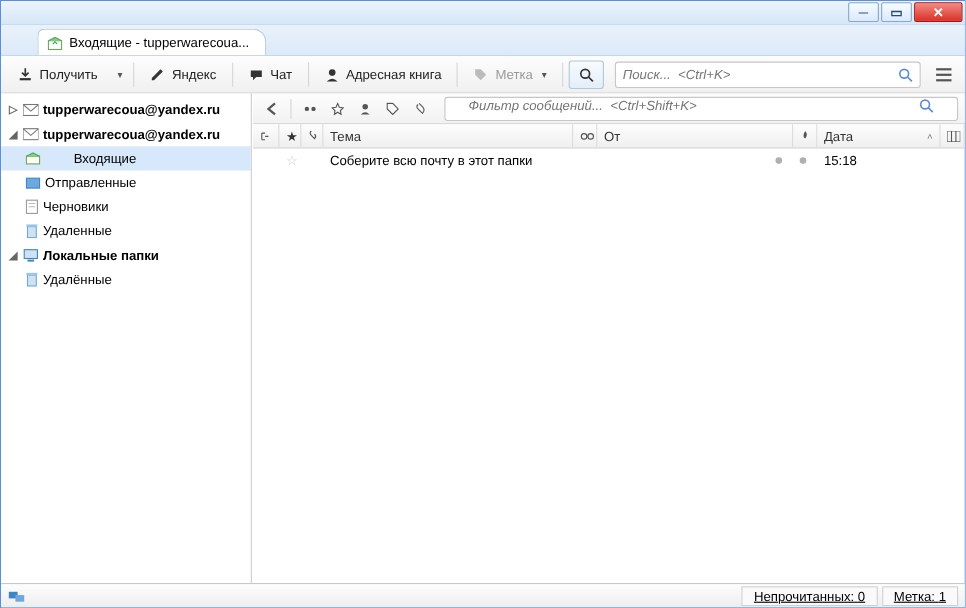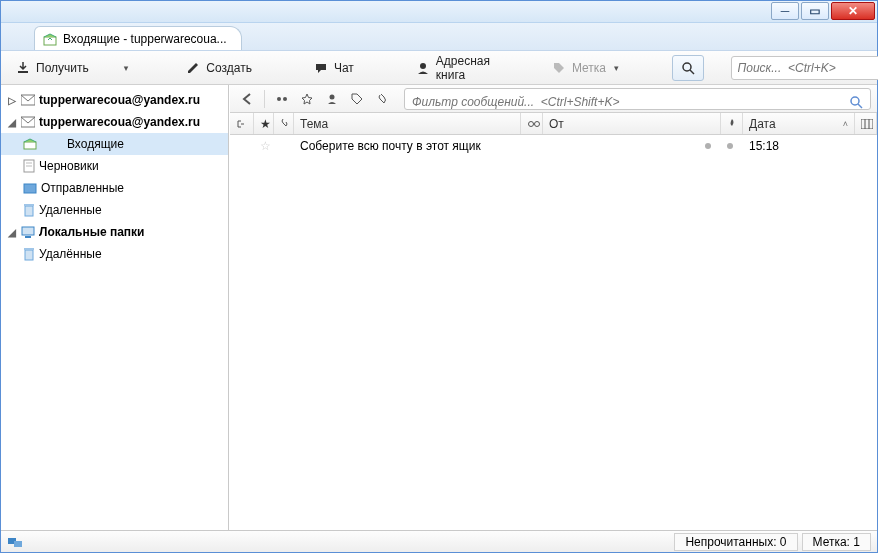--- a/index.html
+++ b/index.html
@@ -3,51 +3,51 @@
 <meta charset="utf-8">
 <style>
 * { box-sizing: border-box; margin: 0; padding: 0; font-family: "Segoe UI", Tahoma, sans-serif; font-size: 12px; }
 html, body { width: 878px; height: 553px; overflow: hidden; }
 .window { width: 878px; height: 553px; background: #fff; border: 1px solid #5a8fd6; display: flex; flex-direction: column; }
 .titlebar { height: 22px; background: linear-gradient(#eaf3fc, #d6e7f7); display: flex; justify-content: flex-end; align-items: flex-start; border-bottom: 1px solid #b9d4ef; }
 .winbtn { width: 28px; height: 18px; margin-top: 1px; margin-right: 2px; border: 1px solid #8aa7c7; background: linear-gradient(#f7fbff,#dbeafc); display:flex; align-items:center; justify-content:center; border-radius: 2px; color:#2b4a6f; font-weight:bold; }
 .winbtn.close { width: 44px; background: linear-gradient(#f28b82,#d93025); color:#fff; border-color:#a11; }
 .tabbar { height: 28px; background: linear-gradient(#e9f2fb,#dce9f7); display: flex; align-items: flex-end; padding-left: 33px; border-bottom: 1px solid #c3d6eb; }
 .tab { height: 24px; background: #fff; border: 1px solid #b9ccde; border-bottom: none; border-radius: 6px 12px 0 0; padding: 0 14px 0 8px; display:flex; align-items:center; gap:6px; min-width: 190px; }
-.toolbar { height: 34px; background: linear-gradient(#fdfdfd,#f0f0f0); border-bottom: 1px solid #d0d0d0; display:flex; align-items:center; padding: 0 6px; gap: 19px; }
+.toolbar { height: 34px; background: linear-gradient(#fdfdfd,#f0f0f0); border-bottom: 1px solid #d0d0d0; display:flex; align-items:center; padding: 0 6px; gap: 2px; }
 .tbtn { height: 26px; padding: 0 8px; display:flex; align-items:center; gap:6px; border: 1px solid transparent; border-radius:3px; color:#222; }
 .tbtn.disabled { color:#9a9a9a; }
 .tbtn.active { border:1px solid #b0c6dc; background: linear-gradient(#f7fbff,#e4eef8); }
 .tsep { width:1px; height:22px; background:#d6d6d6; margin:0 3px; }
 .dropdown-caret { font-size: 9px; color:#555; margin-left:2px; }
 .search { flex:1; margin-left:8px; display:flex; align-items:center; border:1px solid #c7c7c7; border-radius:3px; height:24px; padding:0 6px; background:#fff; }
 .search input { flex:1; border:none; outline:none; font-style:italic; color:#be185d; background:transparent; }
 .hamburger { width:26px; height:26px; display:flex; flex-direction:column; align-items:center; justify-content:center; gap:3px; margin-left:6px; border:1px solid transparent; border-radius:3px; }
 .hamburger span { width:14px; height:2px; background:#555; }
 .body { flex:1; display:flex; min-height:0; }
 .sidebar { width: 228px; border-right:1px solid #c9c9c9; background:#fff; padding-top:4px; overflow:auto; }
 .tree-row { display:flex; align-items:center; height:22px; padding-left:6px; gap:4px; }
 .tree-row.indent1 { padding-left: 22px; }
 .tree-row.selected { background:#d6e8f9;gap:30px; }
 .tree-row.bold { font-weight:bold; }
 .twisty { width:10px; text-align:center; color:#666; font-size:10px; }
 .main { flex:1; display:flex; flex-direction:column; border-left:1px solid #fff;}
 .filterbar { height:28px; border-bottom:1px solid #d0d0d0; display:flex; align-items:center; padding:0 6px; gap:3px; background: linear-gradient(#fdfdfd,#f2f2f2); }
 .fbtn { width:22px; height:20px; display:flex; align-items:center; justify-content:center; color:#555; border:1px solid transparent; border-radius:2px; }
 .fsep { width:1px; height:18px; background:#d6d6d6; margin:0 3px; }
-.filter-search { flex:1; display:flex; align-items:flex-end; border:1px solid #c7c7c7; border-radius:3px; height:22px; padding:0 7px; margin-left:8px; background:#fff; }
+.filter-search { flex:1; display:flex; align-items:flex-start; border:1px solid #c7c7c7; border-radius:3px; height:22px; padding:0 21px; margin-left:8px; background:#fff; }
 .filter-search input { flex:1; border:none; outline:none; font-style:italic; color:#777; background:transparent; }
 .colheader { height:22px; display:flex; border-bottom:1px solid #d0d0d0; background: linear-gradient(#fdfdfd,#efefef); }
 .colheader > div { display:flex; align-items:center; padding:0 6px; border-right:1px solid #dcdcdc; color:#333; gap:4px; }
 .col-thread{width:24px;} .col-star{width:20px;} .col-attach{width:20px;}
 .col-subject{flex:1;} .col-read{width:22px;} .col-from{width:178px;} .col-status{width:22px;} .col-date{width:112px;} .col-picker{width:22px;}
 .messages { flex:1; overflow:auto; }
 .msgrow { height:22px; display:flex; align-items:center; }
 .msgrow > div { padding:0 6px; display:flex; align-items:center; }
-.statusbar { height:22px; border-top:1px solid #c9c9c9; background: linear-gradient(#fdfdfd,#eee); display:flex; align-items:center; padding:0 6px; justify-content:space-between; }
+.statusbar { height:22px; border-top:1px solid #c9c9c9; background: linear-gradient(#fdfdfd,#eee); display:flex; align-items:center; padding:0 6px; justify-content:space-between;text-decoration:underline; }
 .statusbar .right { display:flex; gap:4px; }
 .statpanel { border:1px solid #d0d0d0; padding:1px 10px; background:#fafafa; }
 svg { display:block; }
 .dot { width:6px; height:6px; border-radius:50%; background:#b0b0b0; }
 </style>
 </head>
 <body>
 
 <div class="window">
 
@@ -83,21 +83,21 @@
     <div class="tbtn" style="padding:0 4px;">
         <span class="dropdown-caret">▾</span>
       </div>
     <div class="tsep"></div>
     <div class="tbtn">
       <span>
           <svg width="14" height="14">
             <path d="M2 12 L4 12 L12 4 L10 2 L2 10 Z" fill="#333"></path>
           </svg>
         </span>
-      <span>Создать</span>
+      <span>Яндекс</span>
     </div>
     <div class="tsep"></div>
     <div class="tbtn">
       <span>
           <svg width="14" height="14">
             <path d="M2 3 h10 v6 h-5 l-3 3 v-3 h-2 z" fill="#333"></path>
           </svg>
         </span>
       <span>Чат</span>
     </div>
@@ -172,35 +172,35 @@
         <span>
             <svg width="14" height="12">
               <rect x="1" y="4" width="12" height="7" fill="#fff" stroke="#6aa84f"></rect>
               <path d="M1 4 L7 1 L13 4" fill="#8fce6b" stroke="#4a7"></path>
             </svg>
           </span>
         <span>Входящие</span>
       </div>
       <div class="tree-row indent1">
         <span>
+            <svg width="14" height="12">
+              <rect x="1" y="2" width="12" height="9" fill="#6fa8dc" stroke="#3d85c6"></rect>
+            </svg>
+          </span>
+        <span>Отправленные</span>
+      </div>
+      <div class="tree-row indent1">
+        <span>
             <svg width="12" height="14">
               <rect x="1" y="1" width="10" height="12" fill="#fff" stroke="#999"></rect>
               <line x1="3" y1="4" x2="9" y2="4" stroke="#bbb"></line>
               <line x1="3" y1="7" x2="9" y2="7" stroke="#bbb"></line>
             </svg>
           </span>
         <span>Черновики</span>
-      </div>
-      <div class="tree-row indent1">
-        <span>
-            <svg width="14" height="12">
-              <rect x="1" y="2" width="12" height="9" fill="#6fa8dc" stroke="#3d85c6"></rect>
-            </svg>
-          </span>
-        <span>Отправленные</span>
       </div>
       <div class="tree-row indent1">
         <span>
             <svg width="12" height="14">
               <rect x="2" y="3" width="8" height="10" fill="#cfe2f3" stroke="#6fa8dc"></rect>
               <rect x="1" y="1" width="10" height="2" fill="#9fc5e8"></rect>
             </svg>
           </span>
         <span>Удаленные</span>
       </div>
@@ -327,21 +327,21 @@
       </div>
 
       <div class="messages">
         <div class="msgrow">
           <div class="col-thread"></div>
           <div class="col-star">
               <span style="color:#ccc">☆</span>
             </div>
           <div class="col-attach"></div>
           <div class="col-subject">
-              <span>Соберите всю почту в этот ящик</span>
+              <span>Соберите всю почту в этот папки</span>
             </div>
           <div class="col-read">
               <span class="dot"></span>
             </div>
           <div class="col-status">
               <span class="dot"></span>
             </div>
           <div class="col-date">
               <span>15:18</span>
             </div>

